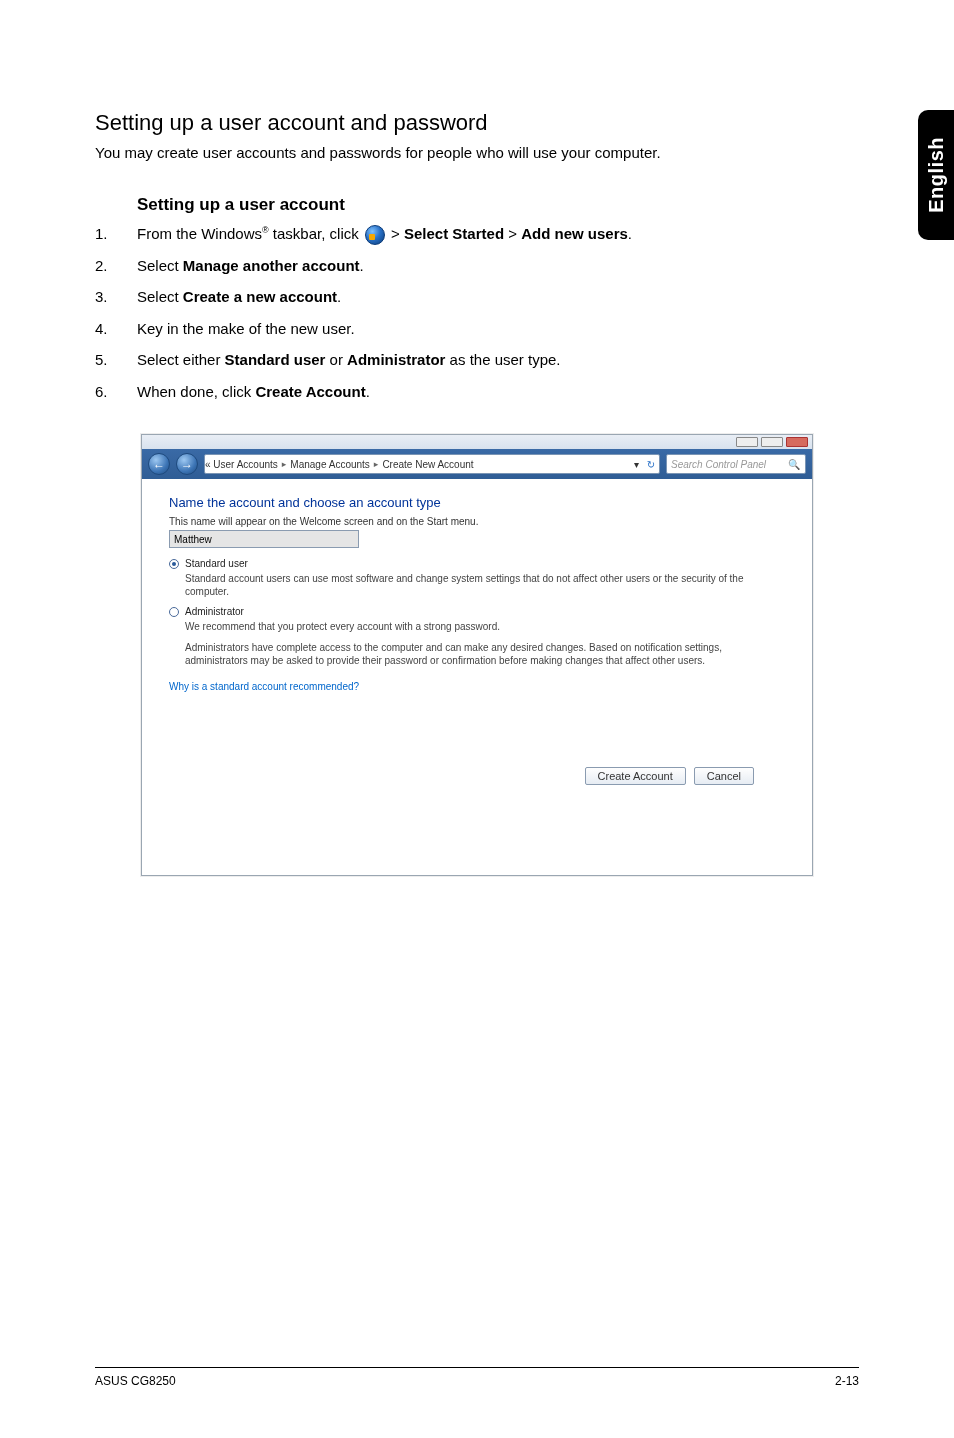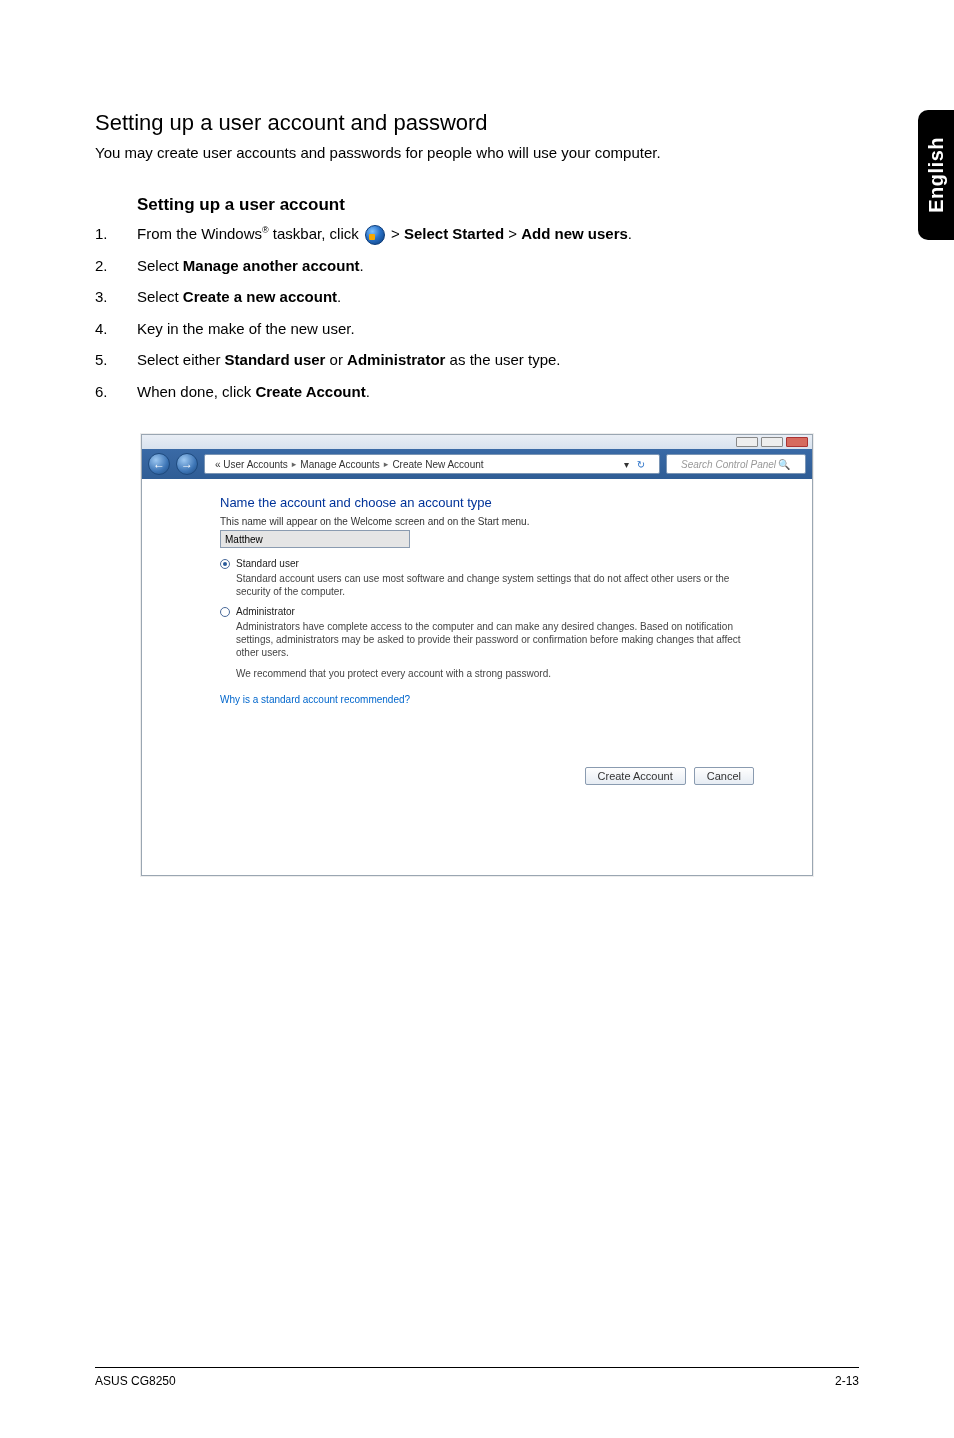--- a/index.html
+++ b/index.html
@@ -136,44 +136,44 @@
     color: #fff; font-size: 12px;
   }
   .crumb {
     flex: 1;
     background: #fff;
     color: #333;
     border: 1px solid #7a95b5;
     height: 20px;
     display: flex;
     align-items: center;
-    padding: 0 10px;
+    padding: 0 0;
     font-size: 10px;
     border-radius: 2px;
     gap: 4px;
   }
   .crumb .arrow { color: #666; font-size: 9px; }
   .crumb-refresh { width: 16px; display:flex; justify-content:center; color:#2a72c8; }
   .searchbox {
     width: 140px;
     background: #fff;
     border: 1px solid #7a95b5;
     height: 20px;
     display: flex;
     align-items: center;
-    padding: 0 14px;
+    padding: 0 4px;
     color: #999;
     font-style: italic;
     font-size: 10px;
     border-radius: 2px;
     justify-content: space-between;
   }
   .searchbox .mag { color: #3a6aa6; font-style: normal; }
   .w-body {
-    padding: 16px 58px 10px 78px;
+    padding: 16px 58px 10px 27px;
     min-height: 280px;
   }
   .w-heading {
     color: #003399;
     font-size: 13px;
     margin-bottom: 6px;
   }
   .w-sub {
     font-size: 10px;
     color: #333;
@@ -319,22 +319,22 @@
       <div class="radio-row">
         <div class="radio checked"></div>
         <div class="radio-label">Standard user</div>
       </div>
       <div class="radio-desc">Standard account users can use most software and change system settings that do not affect other users or the security of the computer.</div>
 
       <div class="radio-row">
         <div class="radio"></div>
         <div class="radio-label">Administrator</div>
       </div>
+      <div class="radio-desc">We recommend that you protect every account with a strong password.</div>
       <div class="radio-desc">Administrators have complete access to the computer and can make any desired changes. Based on notification settings, administrators may be asked to provide their password or confirmation before making changes that affect other users.</div>
-      <div class="radio-desc">We recommend that you protect every account with a strong password.</div>
 
       <a class="w-link">Why is a standard account recommended?</a>
     </div>
 
     <div class="w-actions">
       <div class="wbtn">Create Account</div>
       <div class="wbtn">Cancel</div>
     </div>
   </div>
 

